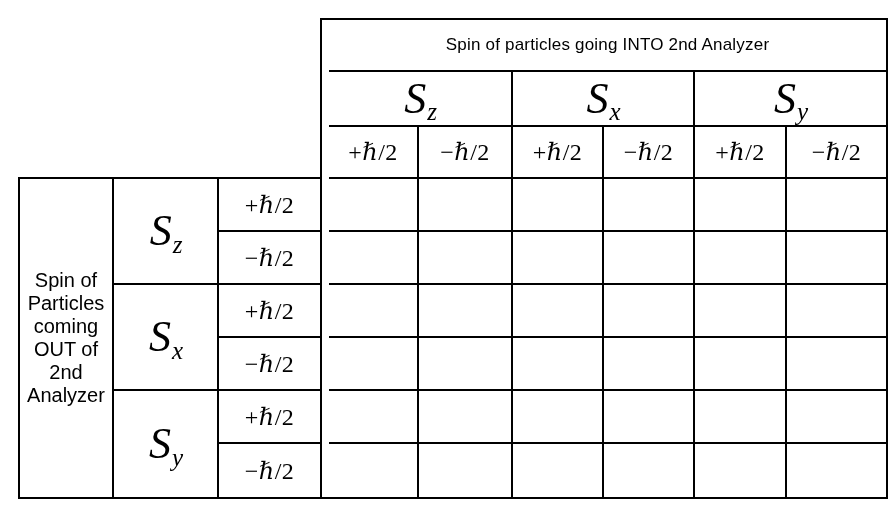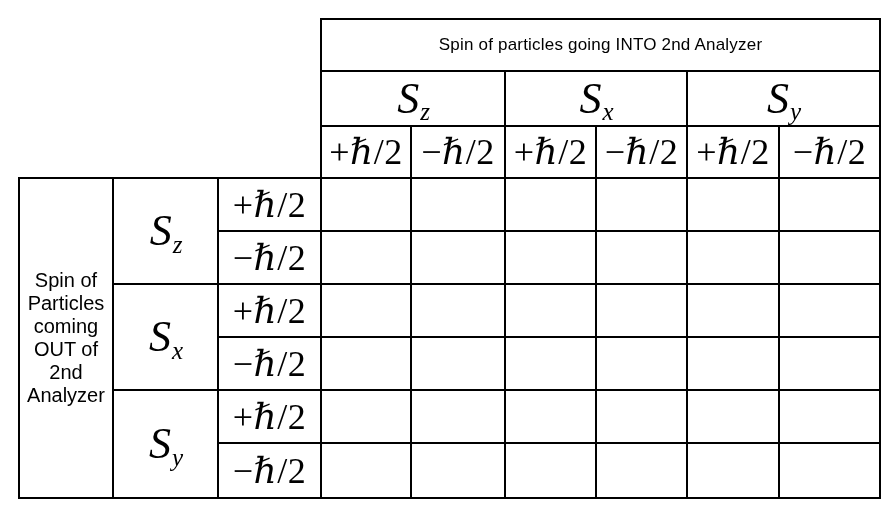--- a/index.html
+++ b/index.html
@@ -12,20 +12,21 @@
   .canvas { position: relative; width: 894px; height: 513px; background: #fff; overflow: hidden; }
 
   
   .grid-table {
     position: absolute; left: 320px; top: 18px;
     display: grid;
     grid-template-columns: 90px 94px 91px 91px 92px 99px;
     grid-template-rows: 52px 55px 52px repeat(6, 53px);
     border: 2px solid var(--bc, #000);
     background: #fff;
+    padding-left: 7px;
   }
 
   
   .left-table {
     position: absolute; left: 18px; top: 177px;
     display: grid;
     grid-template-columns: 94px 105px 101px;
     grid-template-rows: repeat(6, 53px);
     border: 2px solid var(--bc, #000);
     border-right: none;
@@ -44,21 +45,21 @@
   .out-title {
     grid-area: 1 / 1 / 7 / 2;
     font-size: 20px; line-height: 23px;
     text-align: center; white-space: pre-line;
   }
 
   .s-cell { font-family: "Liberation Serif", "DejaVu Serif", serif; font-style: italic; }
   .s-main { font-size: 44px; line-height: 1; }
   .s-sub  { font-size: 25px; line-height: 1; position: relative; top: 13px; left: 1px; }
 
-  .spin { font-family: "Liberation Serif", "DejaVu Serif", serif; font-size: 36px; letter-spacing: 0.5px; }
+  .spin { font-family: "Liberation Serif", "DejaVu Serif", serif; font-size: 24px; letter-spacing: 0.5px; }
 
   .rg-sz { grid-area: 1 / 2 / 3 / 3; }
   .rg-sx { grid-area: 3 / 2 / 5 / 3; }
   .rg-sy { grid-area: 5 / 2 / 7 / 3; }
   .rs1 { grid-area: 1 / 3 / 2 / 4; }
   .rs2 { grid-area: 2 / 3 / 3 / 4; }
   .rs3 { grid-area: 3 / 3 / 4 / 4; }
   .rs4 { grid-area: 4 / 3 / 5 / 4; }
   .rs5 { grid-area: 5 / 3 / 6 / 4; }
   .rs6 { grid-area: 6 / 3 / 7 / 4; }

